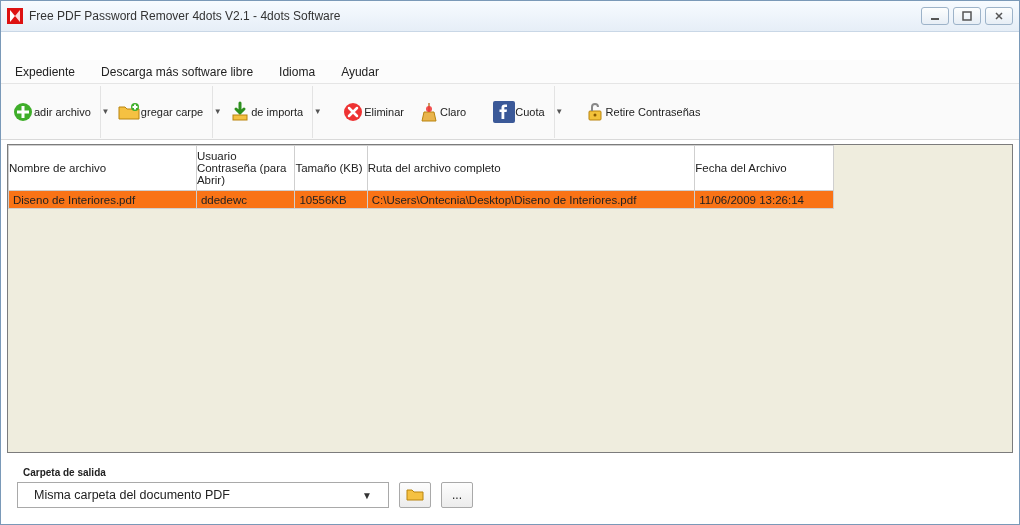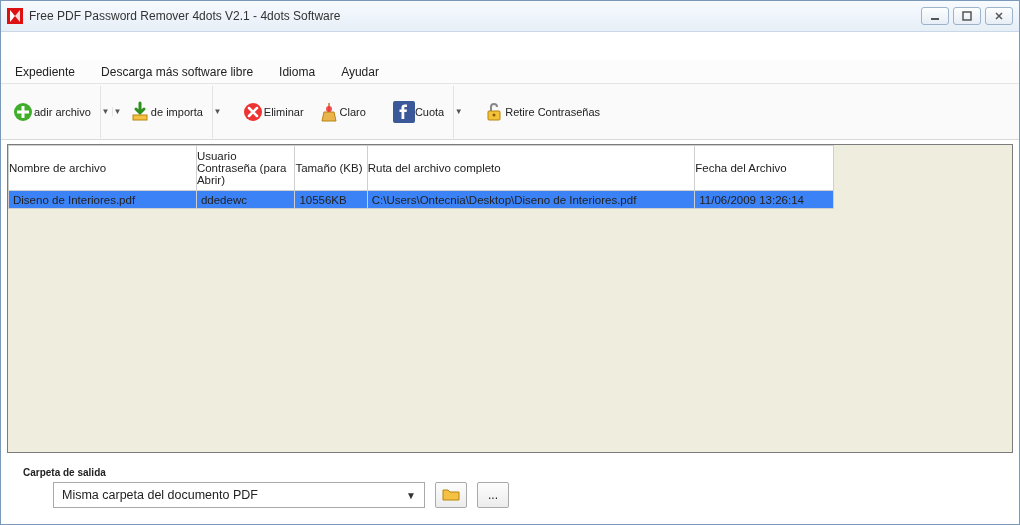--- a/index.html
+++ b/index.html
@@ -27,28 +27,28 @@
   .tdrop { width:10px; align-self:stretch; display:flex; align-items:center; justify-content:center; border-left:1px solid #e3e3e3; margin-left:2px; }
   .tgroup { display:flex; align-items:stretch; }
   .tsep { width:1px; background:#dcdcdc; margin:6px 6px; }
 
   
   .content { flex:1; padding:4px 6px 6px 6px; display:flex; flex-direction:column; min-height:0; }
   .gridwrap { flex:1; border:1px solid #7c7c7c; background:#efedde; display:flex; flex-direction:column; overflow:hidden; }
   .gridinner { background:#efedde; flex:1; overflow:auto; }
   table.grid { border-collapse:collapse; background:#fff; width:826px; }
   table.grid th { background:#fff; border:1px solid #cfcfcf; font-weight:normal; font-size:11.5px; color:#222; text-align:left; padding:4px 0; vertical-align:middle; height:42px; }
-  table.grid td { border:1px solid #cfcfcf; padding:2px 4px; font-size:11.5px; background:#3b82f6; white-space:nowrap; }
+  table.grid td { border:1px solid #cfcfcf; padding:2px 4px; font-size:11.5px; background:#f97316; white-space:nowrap; }
   table.grid tr.datarow td { height:18px; }
 
   
   .outsec { margin-top:8px; padding:6px 10px 10px 10px; }
   .outlabel { font-weight:bold; font-size:10px; margin-left:6px; margin-bottom:4px; }
   .outrow { display:flex; align-items:center; gap:10px; }
-  .combo { width:372px; height:26px; border:1px solid #a9a9a9; background:#fff; display:flex; align-items:center; padding:0 8px; position:relative;margin-left:36px; }
+  .combo { width:372px; height:26px; border:1px solid #a9a9a9; background:#fff; display:flex; align-items:center; padding:0 16px; position:relative; }
   .combo .ctext { flex:1; font-size:12.5px; }
   .combo .carrow { font-size:10px; color:#333; }
   .smallbtn { width:32px; height:26px; border:1px solid #a9a9a9; border-radius:2px; background:linear-gradient(#fdfdfd,#ececec); display:flex; align-items:center; justify-content:center; }
 
   .chev { font-size:8px; color:#555; }
 </style>
 </head>
 <body>
 
 <div class="window">
@@ -100,20 +100,31 @@
             </svg>
         </span>
         <span class="tlabel">adir archivo</span>
       </div>
       <div class="tdrop">
           <span class="chev">▼</span>
         </div>
     </div>
 
     <div class="tgroup">
+      <div class="tbtn">
+        <span class="tic">
+          <svg width="24" height="22" viewBox="0 0 24 22">
+              <path d="M2 6 L8 6 L10 8 L22 8 L22 18 L2 18 Z" fill="#f5c142" stroke="#b9840f"></path>
+              <circle cx="18" cy="6" r="4" fill="#3fae2a"></circle>
+              <rect x="17" y="3.5" width="2" height="5" fill="#fff"></rect>
+              <rect x="15.5" y="5" width="5" height="2" fill="#fff"></rect>
+            </svg>
+        </span>
+        <span class="tlabel">gregar carpe</span>
+      </div>
       <div class="tdrop">
           <span class="chev">▼</span>
         </div>
     </div>
 
     <div class="tgroup">
       <div class="tbtn">
         <span class="tic">
           <svg width="22" height="22" viewBox="0 0 22 22">
               <path d="M11 2 L11 12 M7 8 L11 12 L15 8" stroke="#2d8f1e" stroke-width="3" fill="none" stroke-linecap="round"></path>

